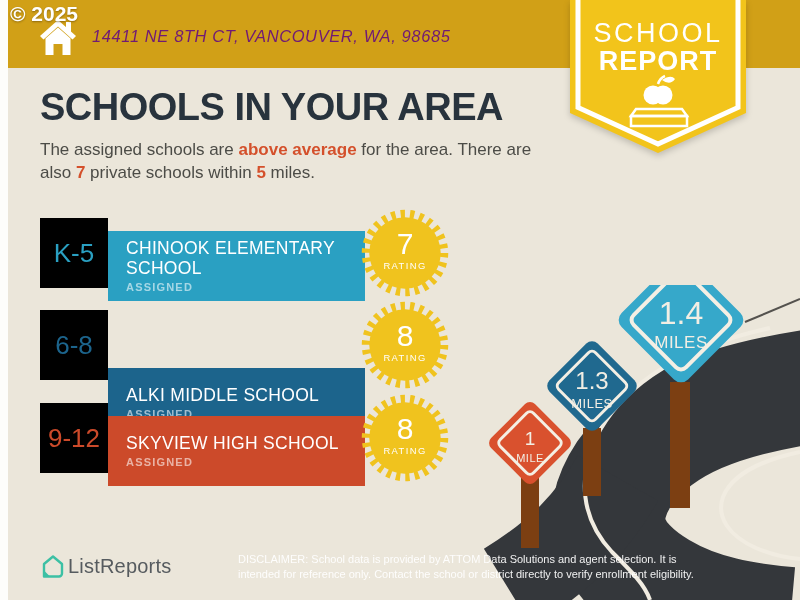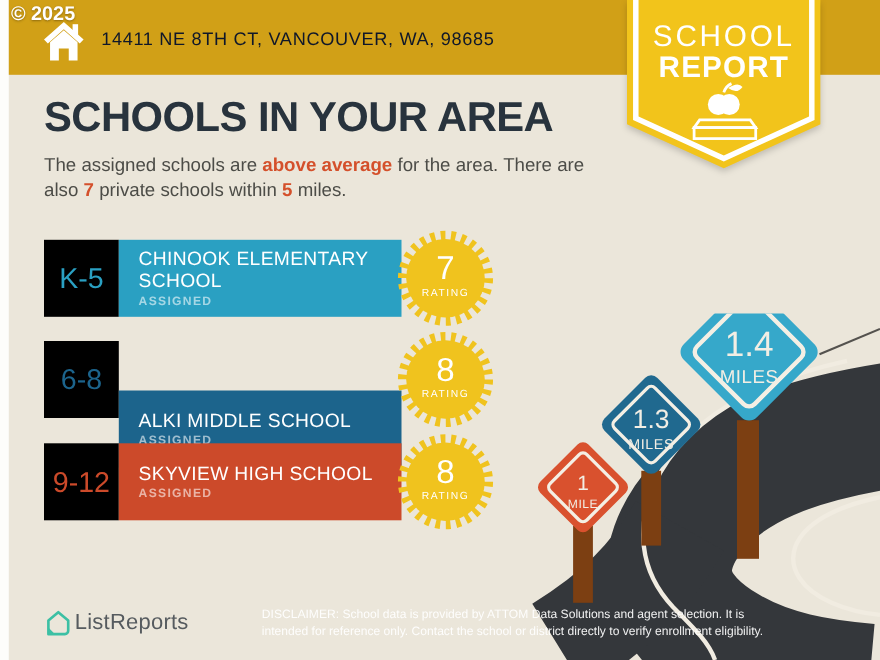--- a/index.html
+++ b/index.html
@@ -7,44 +7,44 @@
   body { font-family:"Liberation Sans", sans-serif; background:#fff; }
   .canvas { position:relative; width:800px; height:600px; background:#EBE6DA; overflow:hidden; }
 
   
   .left-frame { position:absolute; left:0; top:0; width:8px; height:600px; background:#fdfdfb; }
 
   
   .topbar { position:absolute; left:8px; top:0; width:792px; height:68px; background:#D1A017;
             display:flex; align-items:center; padding-left:30px; }
   .home-icon { width:40px; height:40px; margin-top:6px; flex:0 0 auto; }
-  .address { color:#0f172a; font-size:16.5px; letter-spacing:0.6px; margin-left:14px; margin-top:4px; }
-
-  .copyright { position:absolute; left:10px; top:2px; color:#fff; font-weight:bold; font-size:18px;
+  .address { color:#701a75; font-size:16.5px; letter-spacing:0.6px; margin-left:14px; margin-top:4px;font-style:italic; }
+
+  .copyright { position:absolute; left:10px; top:2px; color:#fff; font-weight:bold; font-size:21px;
                text-shadow:0 1px 2px rgba(60,40,0,.45); z-index:6; }
 
   
   .ribbon { position:absolute; left:570px; top:0; z-index:5; filter:drop-shadow(0 3px 3px rgba(0,0,0,.18)); }
   .ribbon text { fill:#fff; text-anchor:middle; }
   .ribbon .r-line1 { font-size:27px; letter-spacing:2.5px; font-weight:400; }
   .ribbon .r-line2 { font-size:27px; letter-spacing:1px; font-weight:700; }
 
   
   .content { position:absolute; left:40px; top:86px; width:520px; }
   .title { color:#28333D; font-size:38px; font-weight:700; letter-spacing:-0.5px; }
   .subtitle { margin-top:10px; width:515px; color:#4C4C47; font-size:17px; line-height:1.35; }
   .subtitle b { color:#D4502B; font-weight:700; }
 
   
   .school-row { position:absolute; left:40px; width:420px; height:70px; }
   .row-1 { top:218px; } .row-2 { top:310px; } .row-3 { top:403px; }
   .grade-box { position:absolute; left:0; top:0; width:68px; height:70px; background:#000000;
                display:flex; align-items:center; justify-content:center;
                font-size:26px; font-weight:500; }
-  .bar { position:absolute; left:68px; top:0; width:257px; height:70px;
+  .bar { position:absolute; left:68px; top:13px; width:257px; height:70px;
          display:flex; flex-direction:column; justify-content:center; padding:0 14px 0 18px; }
   .bar-name { color:#fff; font-size:17.5px; font-weight:500; letter-spacing:0.3px; line-height:1.12; }
   .bar-status { color:rgba(255,255,255,.58); font-size:11px; font-weight:700; letter-spacing:1.2px; margin-top:3px; }
   .row-1 .grade-box { color:#2AA0C2; } .row-1 .bar { background:#2AA0C2; }
   .row-2 .grade-box { color:#1C648C; } .row-2 .bar { background:#1C648C;margin-top:45px; }
   .row-3 .grade-box { color:#CC4A2A; } .row-3 .bar { background:#CC4A2A; }
 
   .burst { position:absolute; left:318px; top:-12px; width:94px; height:94px; }
   .burst-fill { fill:#F0C31E; }
   .burst-spikes { fill:none; stroke:#F0C31E; stroke-width:9; stroke-dasharray:4.6 5.43; }

